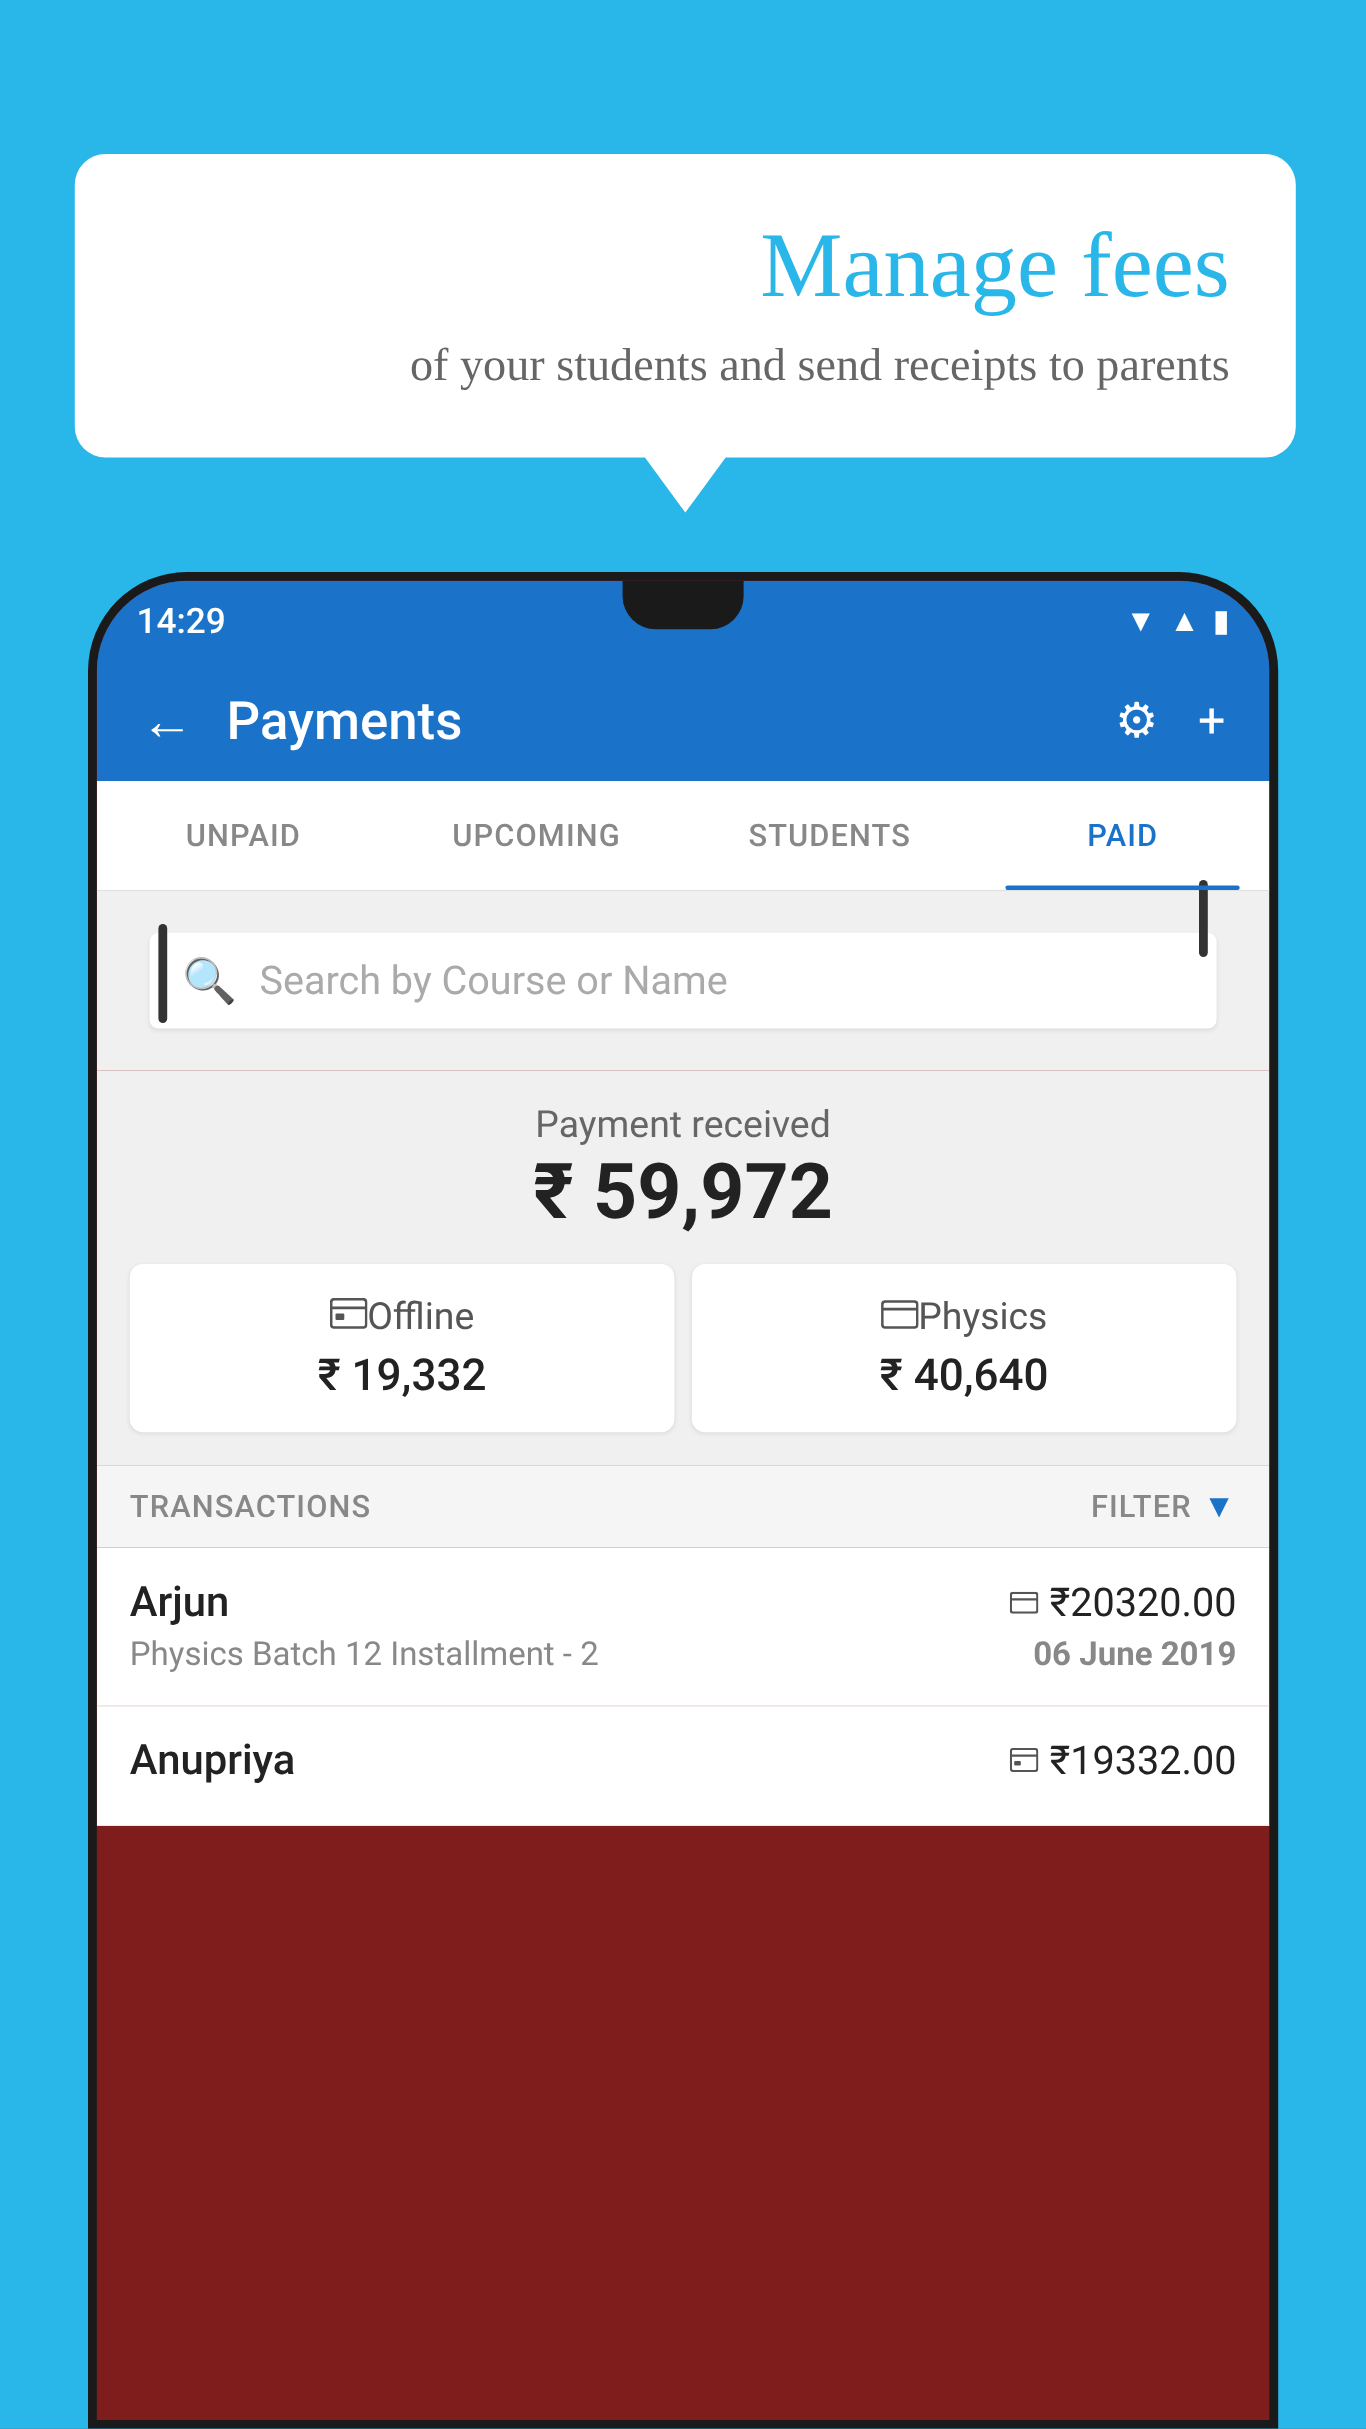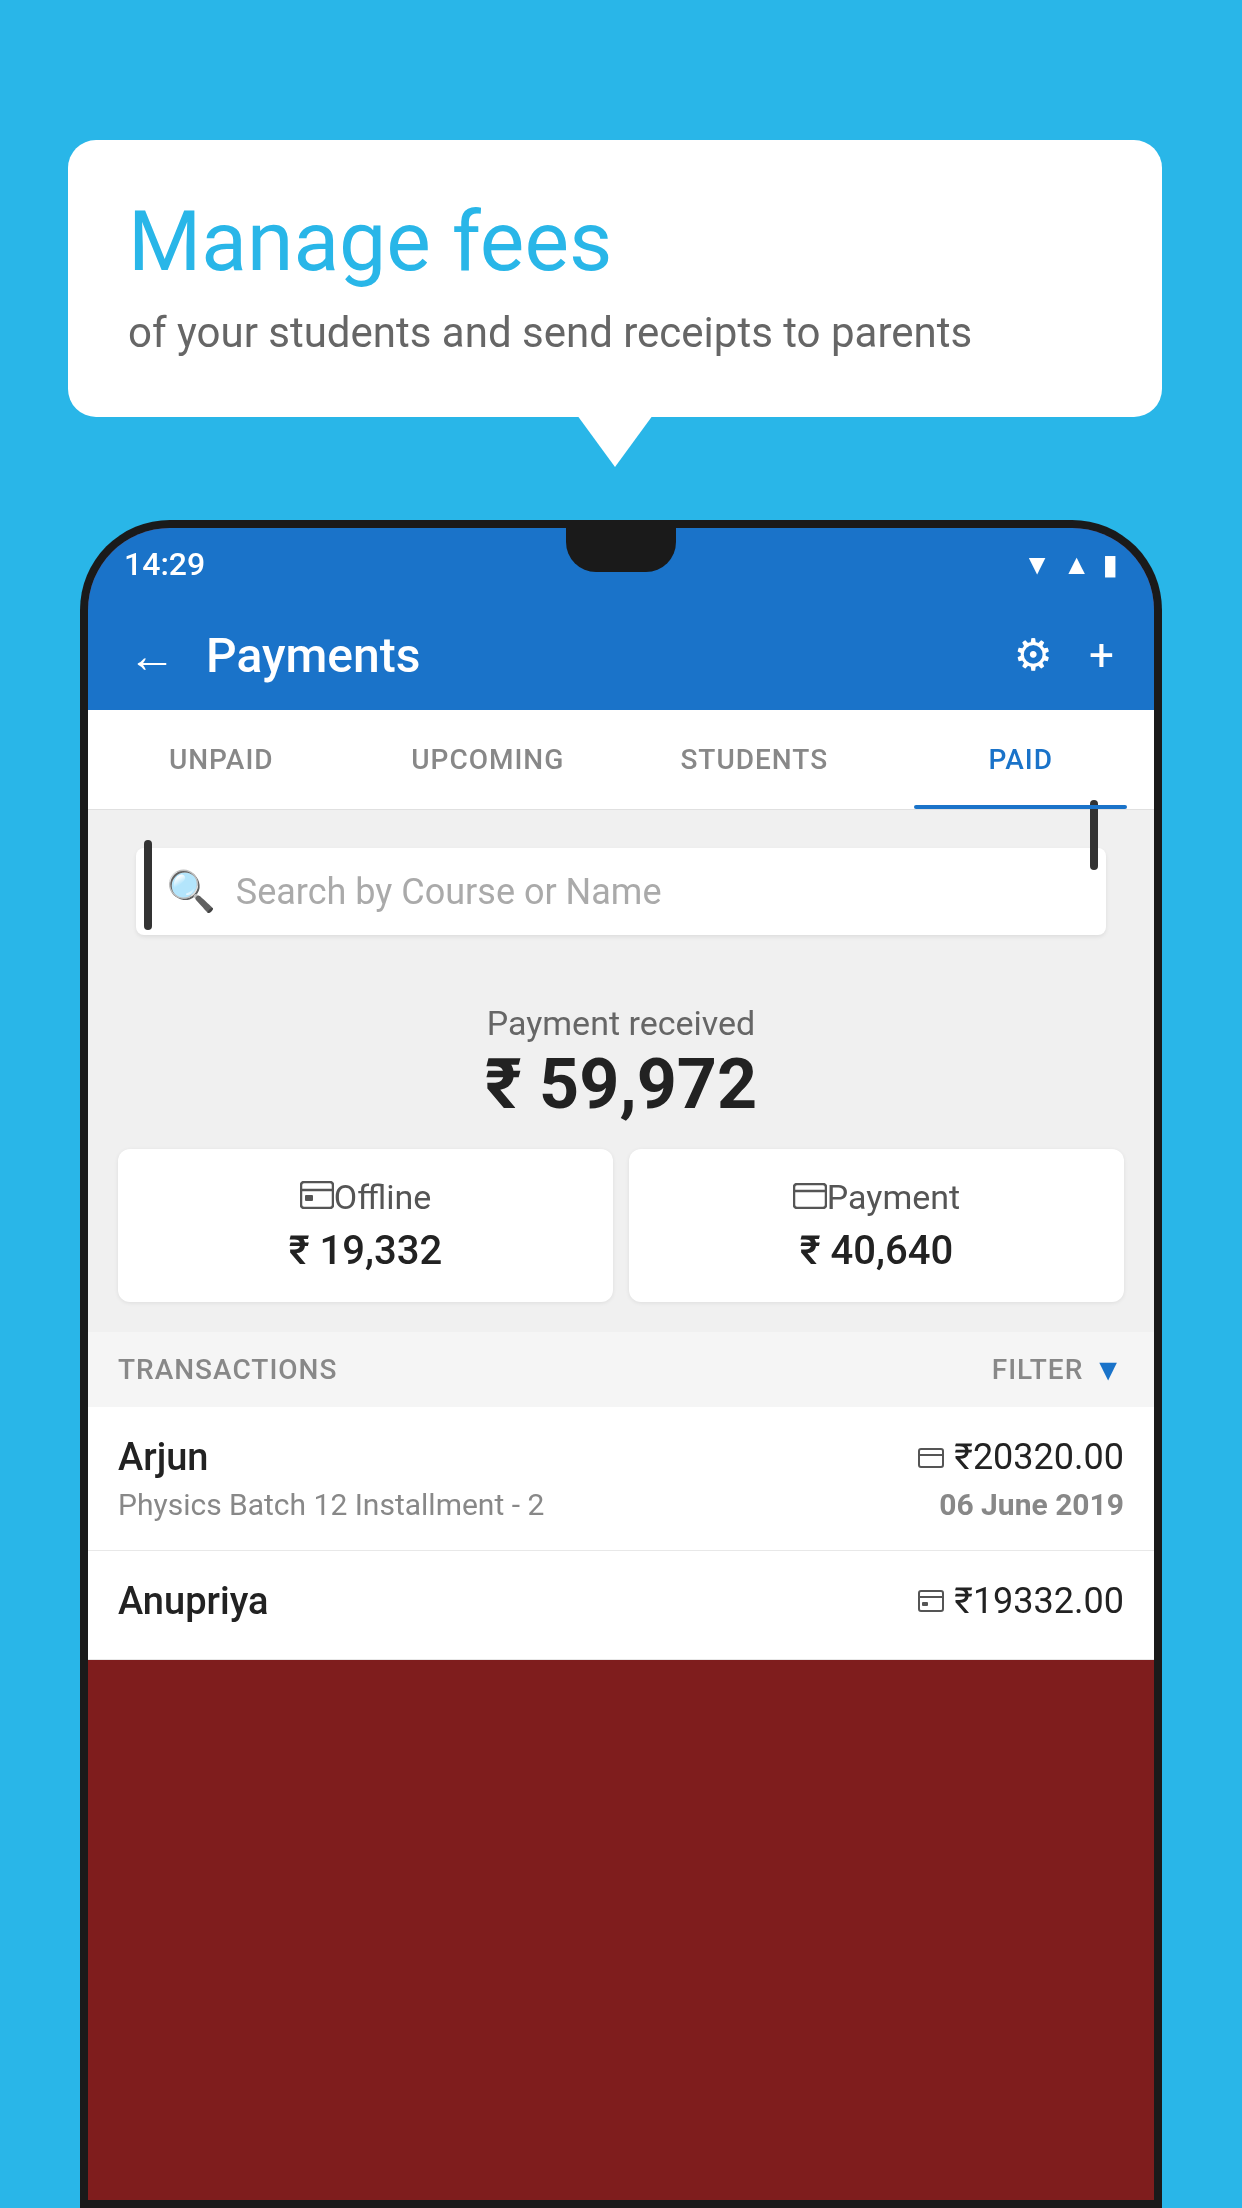--- a/index.html
+++ b/index.html
@@ -11,25 +11,26 @@
       font-family: 'Roboto', Arial, sans-serif;
       overflow: hidden;
       position: relative;
     }
 
     
     .speech-bubble {
       position: absolute;
       top: 140px;
       left: 68px;
-      right: 80px;
+      right: 64px;
       background: white;
       border-radius: 28px;
       padding: 56px 60px 60px;
-      text-align: left;
+      text-align: right;
+      font-family: Liberation Serif, serif;
     }
     .speech-bubble::after {
       content: '';
       position: absolute;
       bottom: -50px;
       left: 50%;
       transform: translateX(-50%);
       width: 0;
       height: 0;
       border-left: 38px solid transparent;
@@ -436,21 +437,21 @@
           <div class="payment-card-amount">₹ 19,332</div>
         </div>
         <div class="payment-card">
           <div class="payment-card-header">
             <span class="payment-card-icon">
               <svg width="34" height="26" viewBox="0 0 34 26" fill="none" xmlns="http://www.w3.org/2000/svg">
                 <rect x="1" y="1" width="32" height="24" rx="3" stroke="#555" stroke-width="2.5" fill="none"></rect>
                 <line x1="1" y1="8" x2="33" y2="8" stroke="#555" stroke-width="2.5"></line>
               </svg>
             </span>
-            <span class="payment-card-label">Payment</span>
+            <span class="payment-card-label">Physics</span>
           </div>
           <div class="payment-card-amount">₹ 40,640</div>
         </div>
       </div>
     </div>
 
     <div class="transactions-header">
       <span class="transactions-label">TRANSACTIONS</span>
       <div class="filter-btn">
         <span>FILTER</span>

